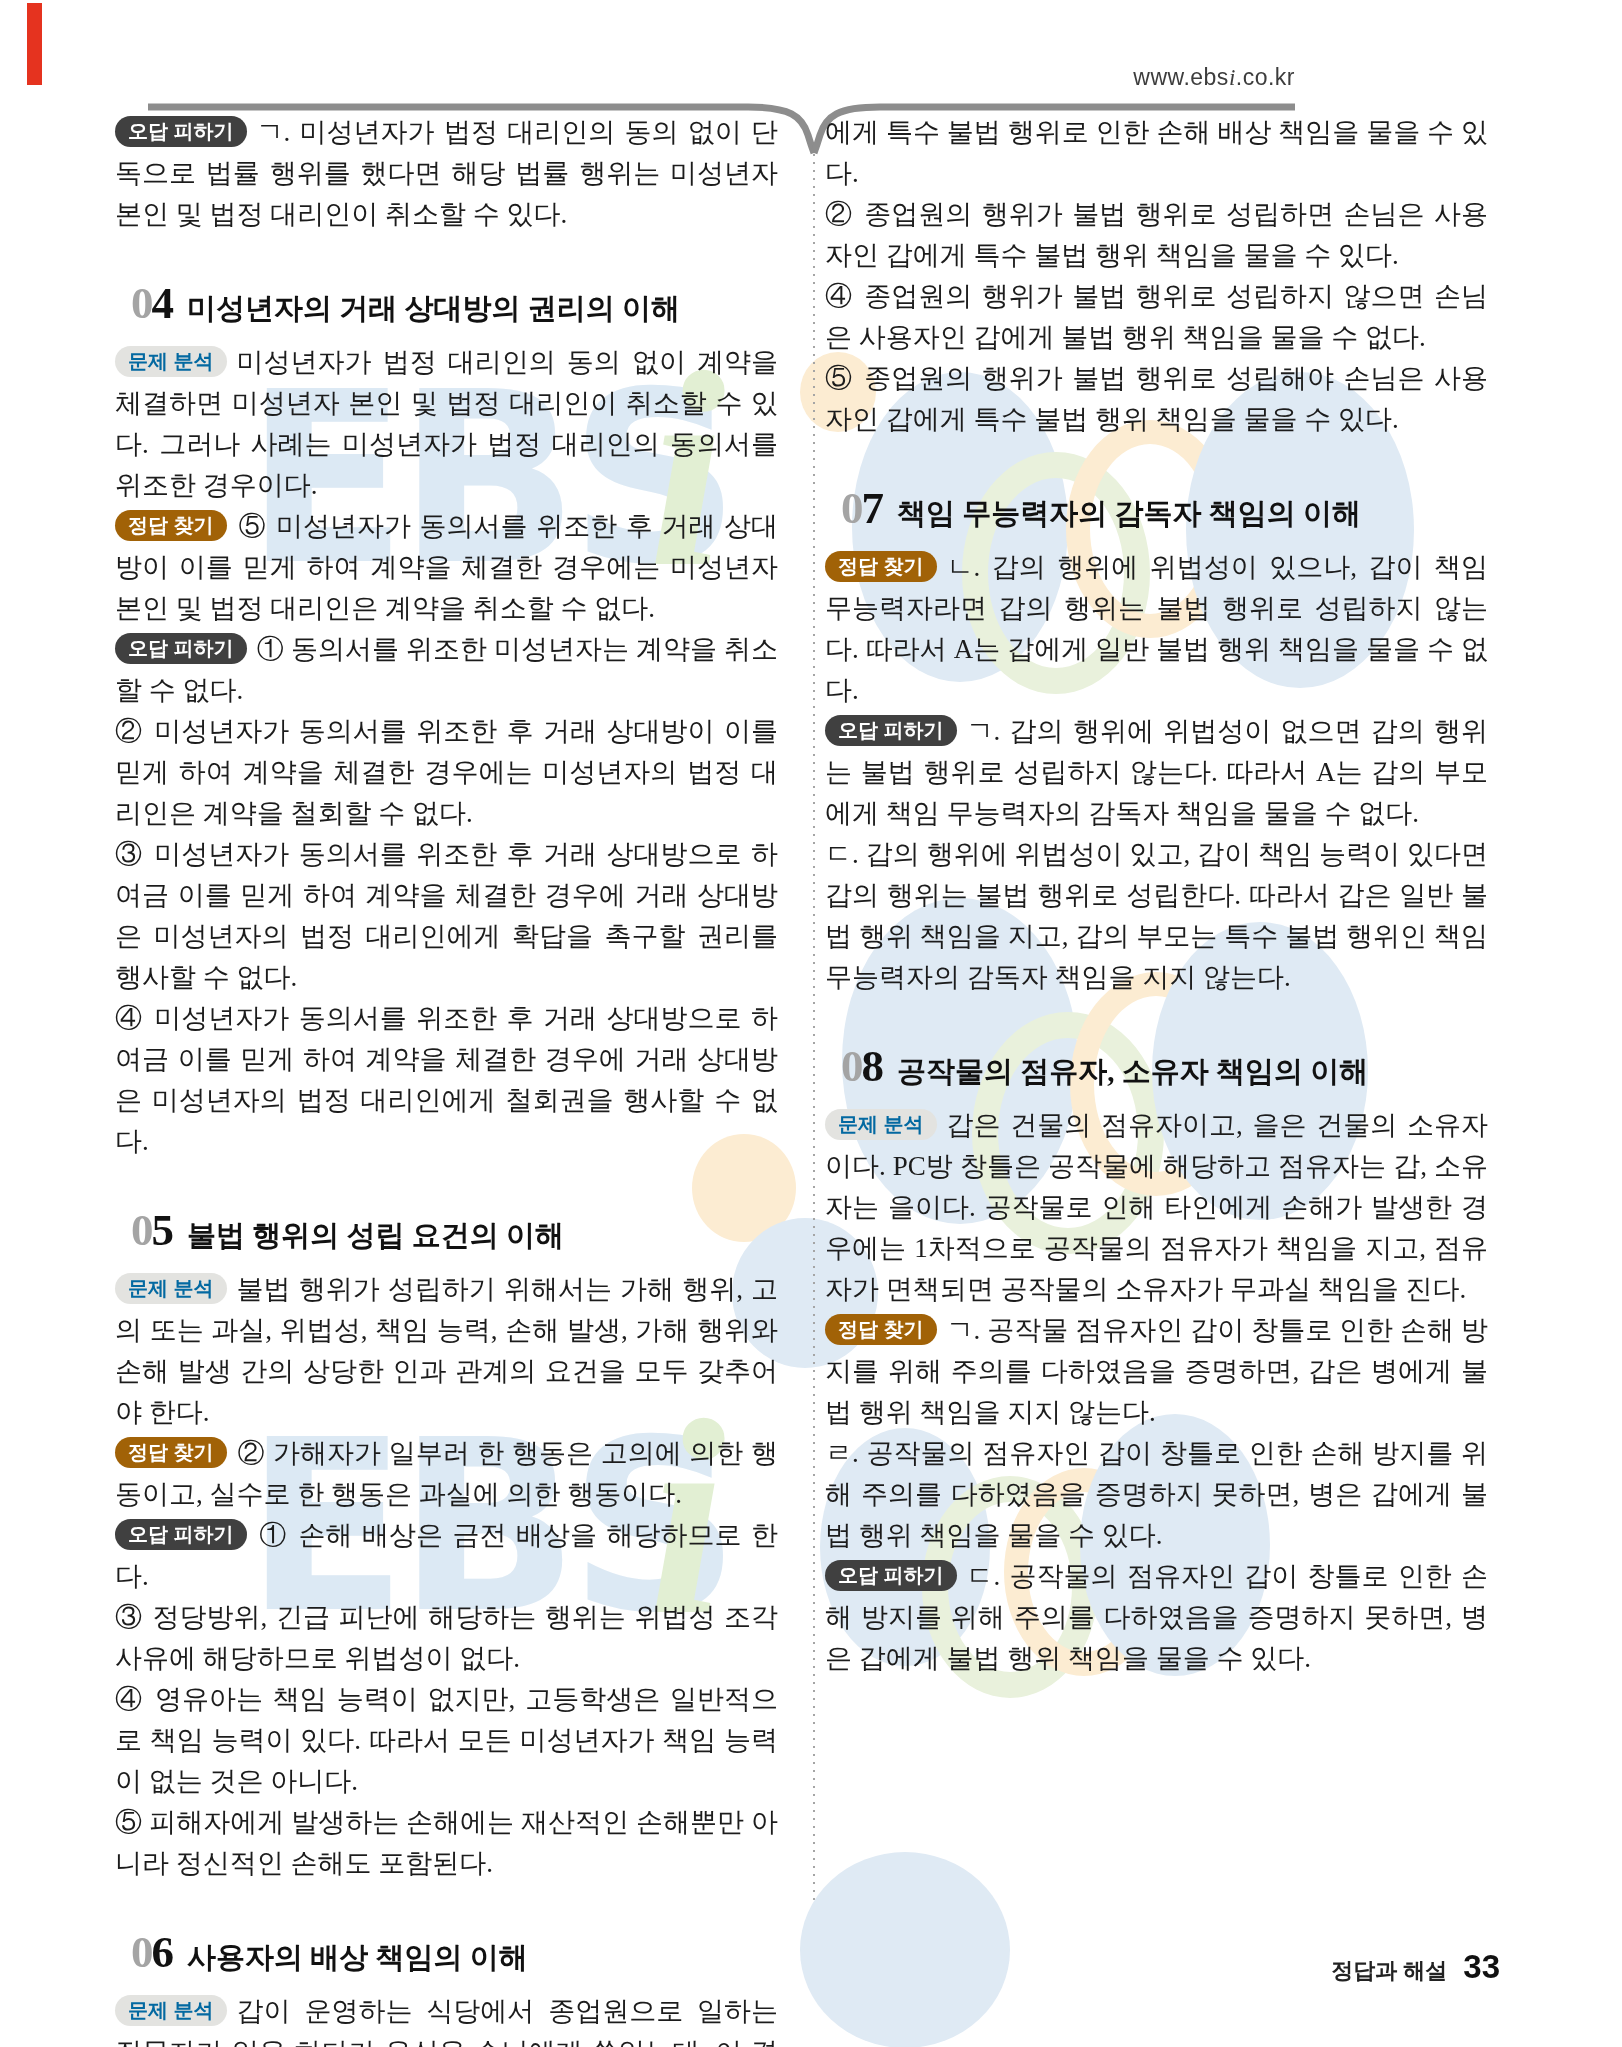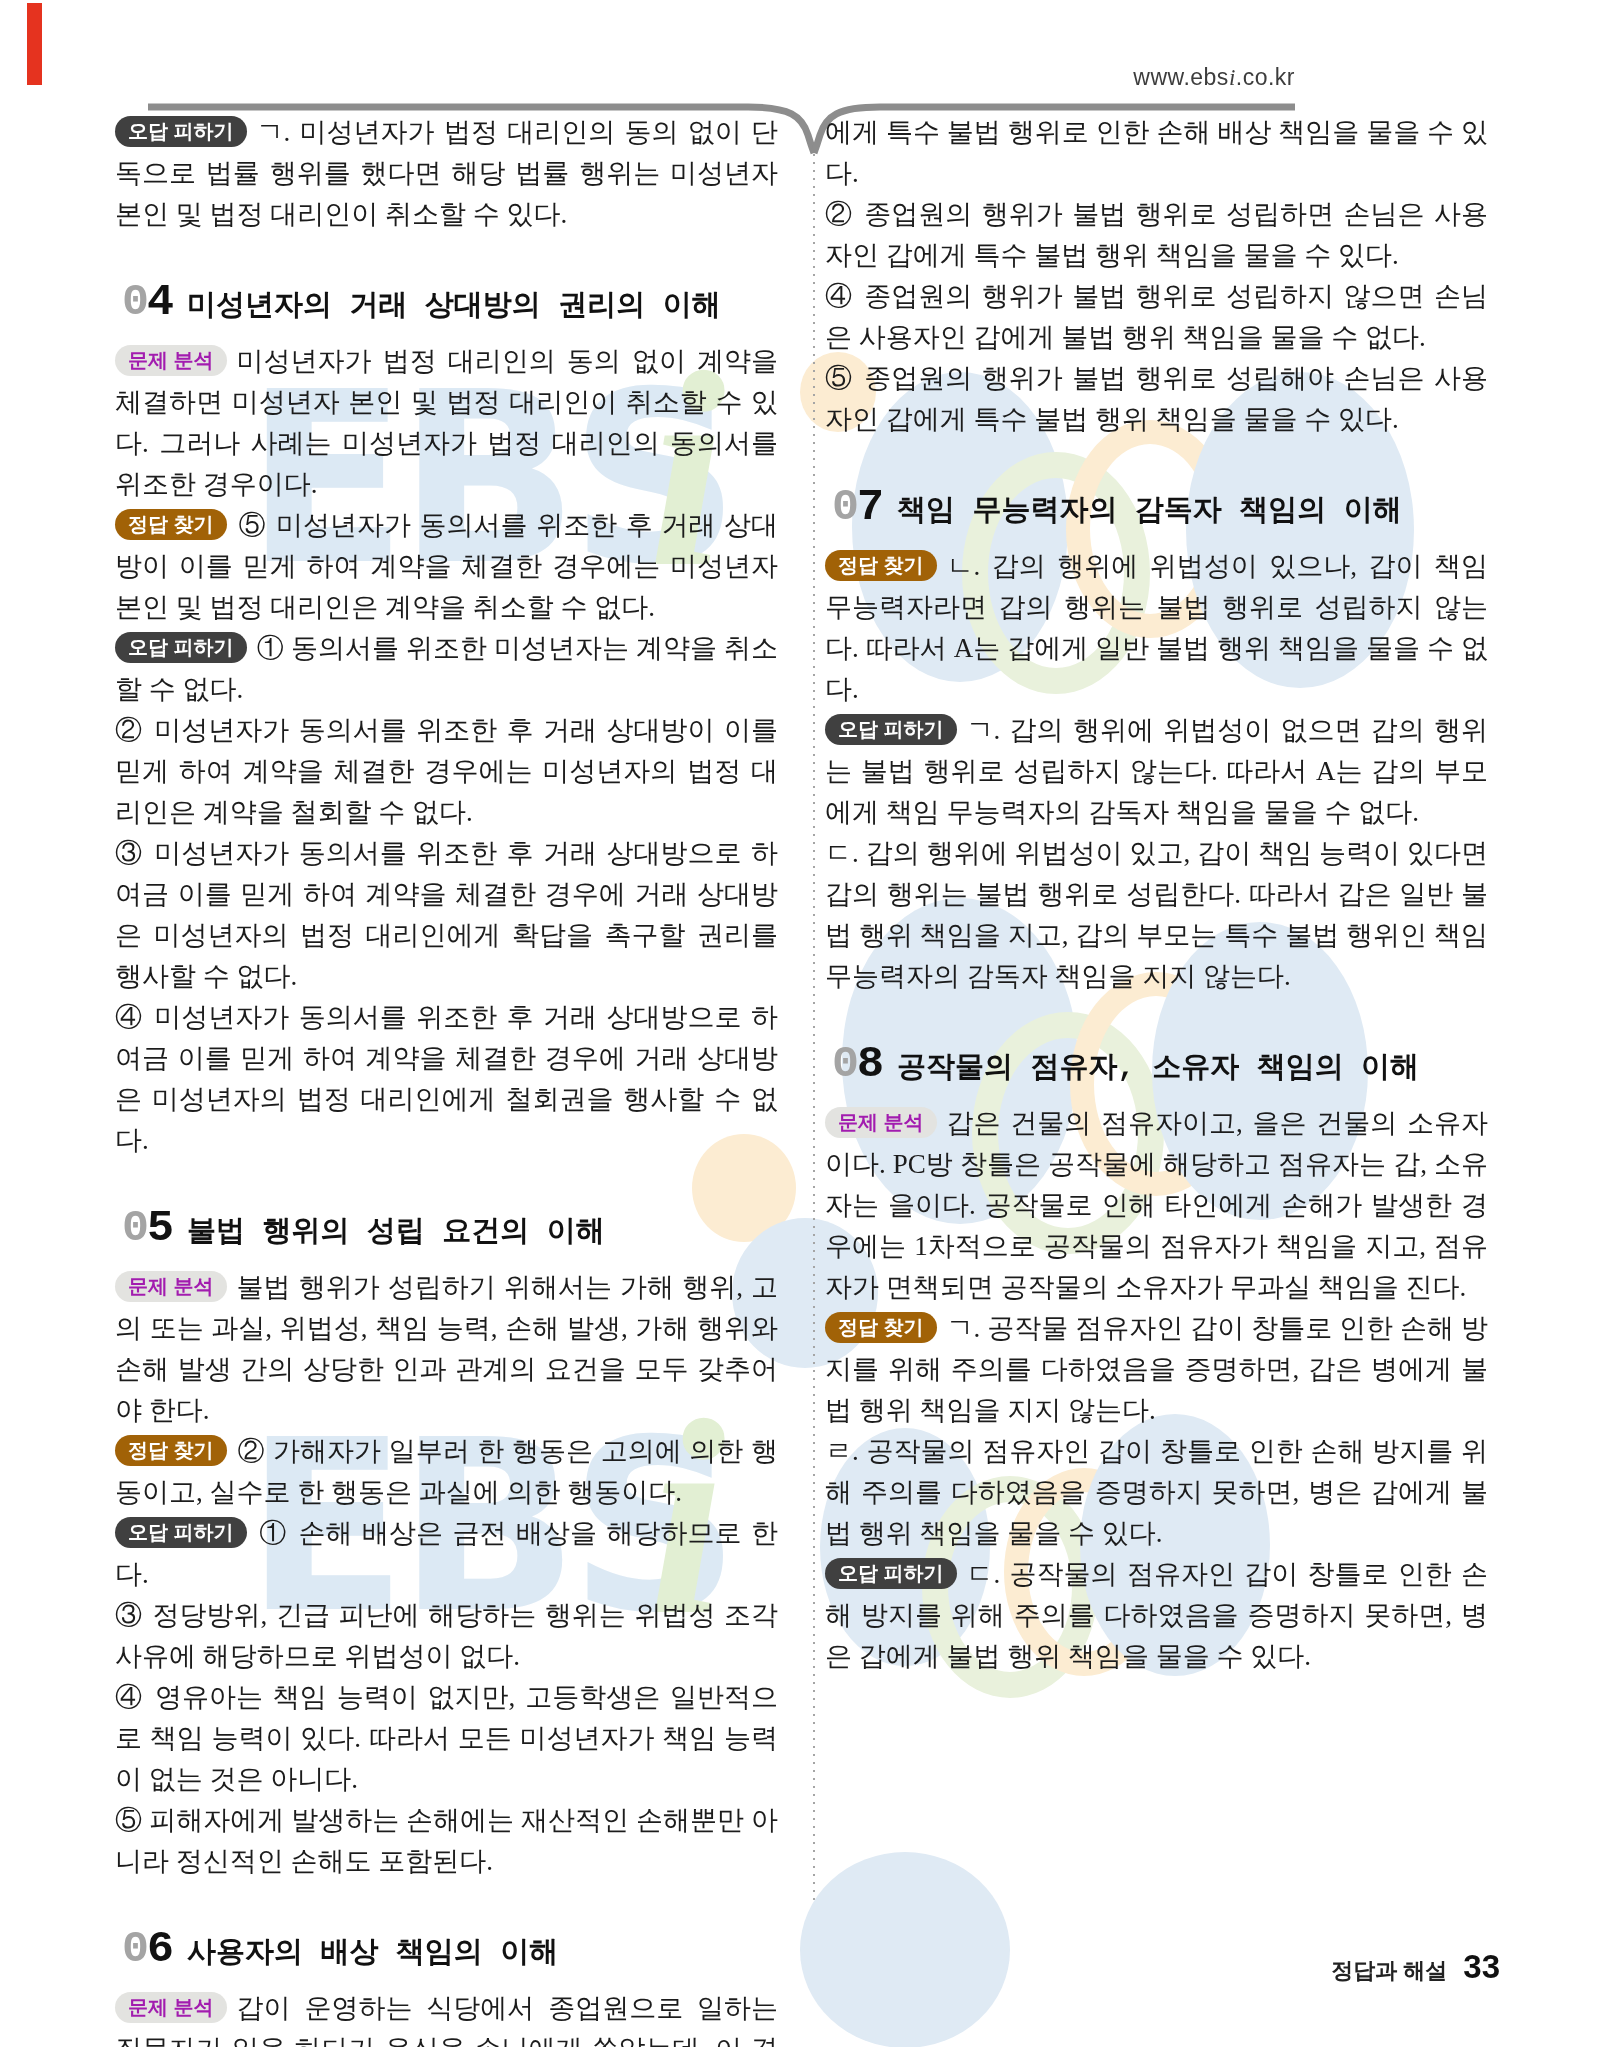--- a/index.html
+++ b/index.html
@@ -24,28 +24,28 @@
   .c-green{border:26px solid #e9f1dc;background:transparent;}
   .c-orange{border:24px solid #fcecd2;background:transparent;}
   .c-orange-fill{background:#fcecd2;}
   
   .col{position:absolute;top:112px;width:663px;z-index:1;font-size:27px;line-height:41px;
        text-align:justify;word-break:break-all;}
   .col-left{left:115px;}
   .col-right{left:825px;}
   .para{margin:0;}
   .qsec{margin-top:44px;}
-  .qhead{margin:0 0 10px 7px;font-family:Liberation Mono, monospace;
+  .qhead{margin:0 0 10px 16px;font-family:Liberation Serif, serif;
          font-weight:bold;font-size:29px;color:#111;text-align:left;line-height:48px;}
   .qz{font-size:45px;font-weight:800;color:#a4a4a4;letter-spacing:-2px;}
   .qn{font-size:45px;font-weight:800;color:#121212;margin-right:14px;letter-spacing:-1px;}
   .badge{display:inline-block;font-family:"Liberation Sans","DejaVu Sans",sans-serif;
          font-weight:bold;font-size:20px;line-height:20px;padding:5px 13px 6px;
          border-radius:17px;margin-right:10px;position:relative;top:-3px;white-space:nowrap;}
-  .b-light{background:#e3e3e0;color:#a21caf;}
+  .b-light{background:#e3e3e0;color:#0369a1;}
   .b-gray{background:#a16207;color:#ffffff;}
   .b-dark{background:#404040;color:#ffffff;}
   
   .footer{position:absolute;right:122px;top:1948px;z-index:1;
           font-family:"Liberation Sans","DejaVu Sans",sans-serif;display:flex;align-items:baseline;gap:16px;}
   .footer .flabel{font-size:22px;font-weight:bold;color:#222;}
   .footer .fpage{font-size:33px;font-weight:bold;color:#111;}
 </style>
 </head>
 <body>

